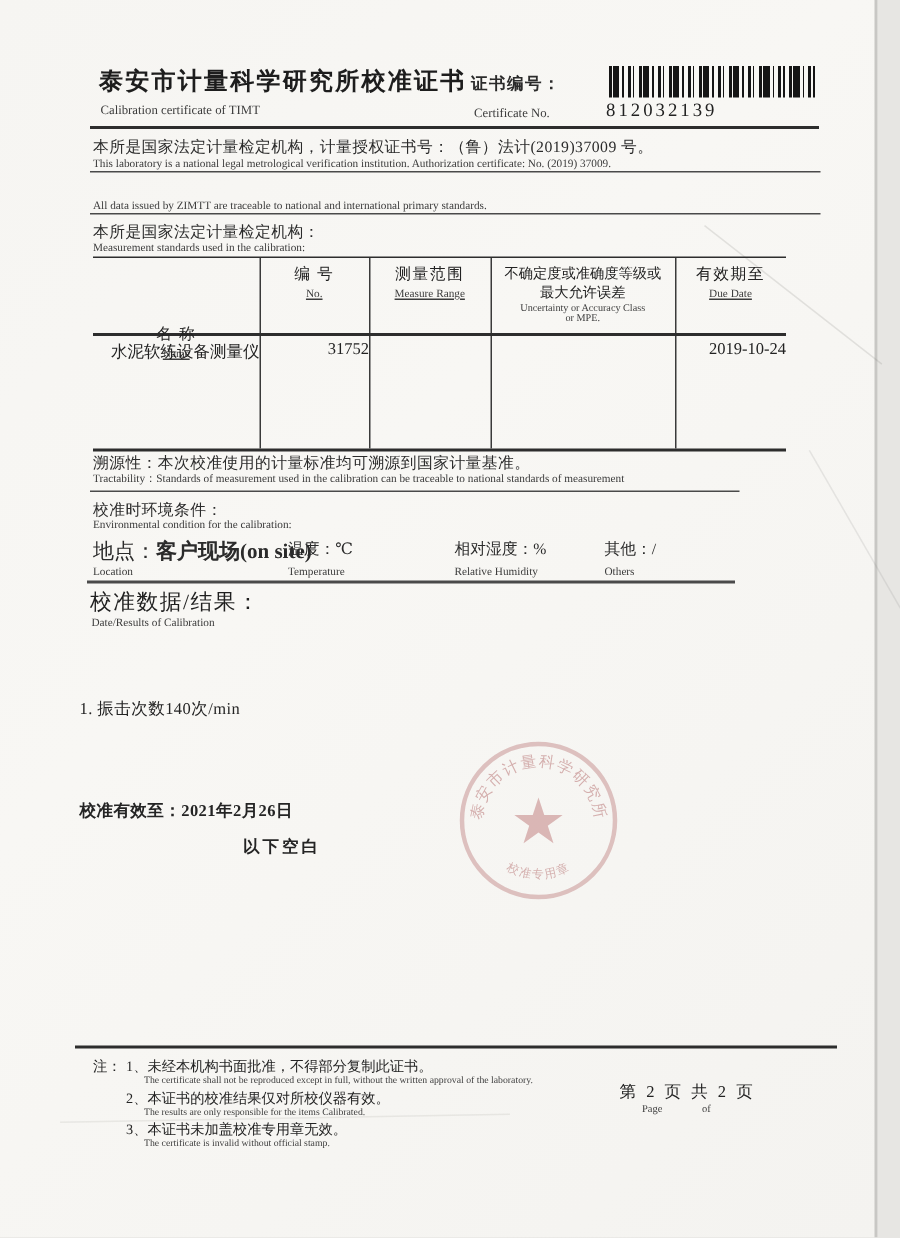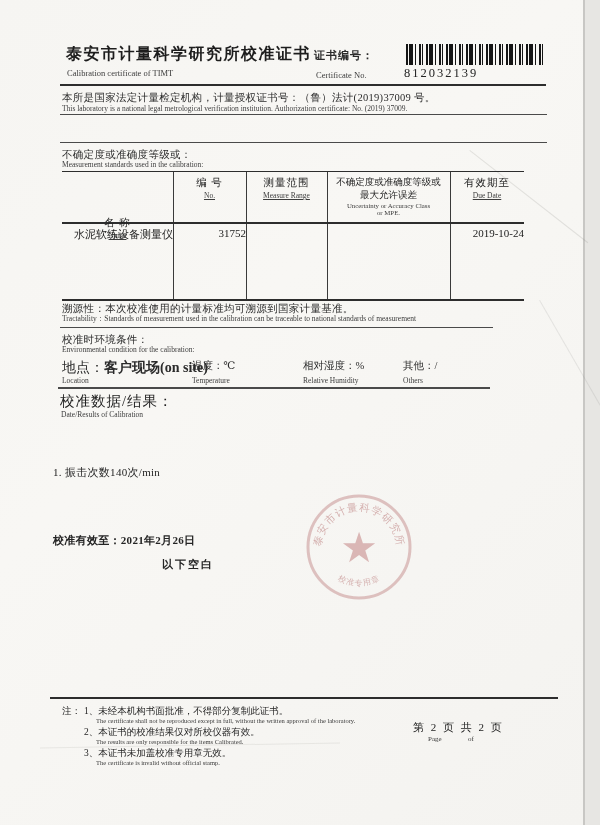--- a/index.html
+++ b/index.html
@@ -80,23 +80,24 @@
   <div class="abs certlab-cn cn">证书编号：</div>
   <div class="abs certlab-en en">Certificate No.</div>
   <div class="abs barcode"></div>
   <div class="abs cert-no">812032139</div>
   <div class="abs rule hdr-rule"></div>
 
   <div class="abs stmt-cn cn" style="left:62px;top:91px;">本所是国家法定计量检定机构，计量授权证书号：（鲁）法计(2019)37009 号。</div>
   <div class="abs stmt-en en" style="left:62px;top:104px;">This laboratory is a national legal metrological verification institution. Authorization certificate: No. (2019) 37009.</div>
   <div class="abs thin-rule" style="left:60px;top:114px;width:487px;height:1.3px;"></div>
 
+  <div class="abs stmt-en en" style="left:62px;top:132px;">All data issued by ZIMTT are traceable to national and international primary standards.</div>
   <div class="abs thin-rule" style="left:60px;top:142px;width:487px;height:1.3px;"></div>
 
-  <div class="abs stmt-cn cn" style="left:62px;top:148px;">不确定度或准确度等级或：</div>
+  <div class="abs stmt-cn cn" style="left:62px;top:148px;">本所是国家法定计量检定机构：</div>
   <div class="abs stmt-en en" style="left:62px;top:160px;">Measurement standards used in the calibration:</div>
 
   <div class="abs mtable">
     <div class="vline" style="left:111px;"></div>
     <div class="vline" style="left:184px;"></div>
     <div class="vline" style="left:265px;"></div>
     <div class="vline" style="left:388px;"></div>
     <div class="hsep"></div>
 
     <div class="hcell" style="left:0;width:111px;margin-top:40px;">

